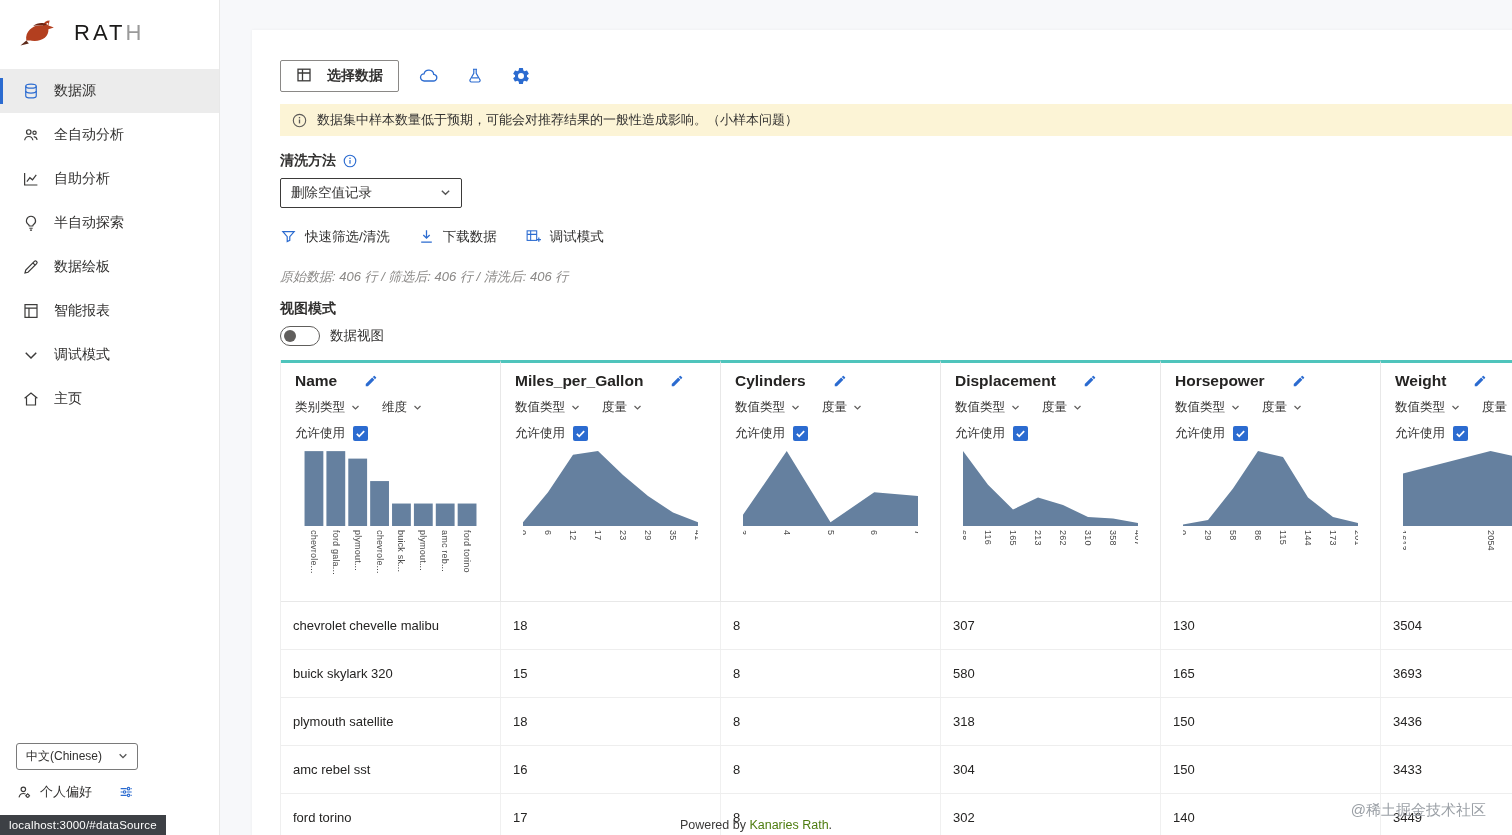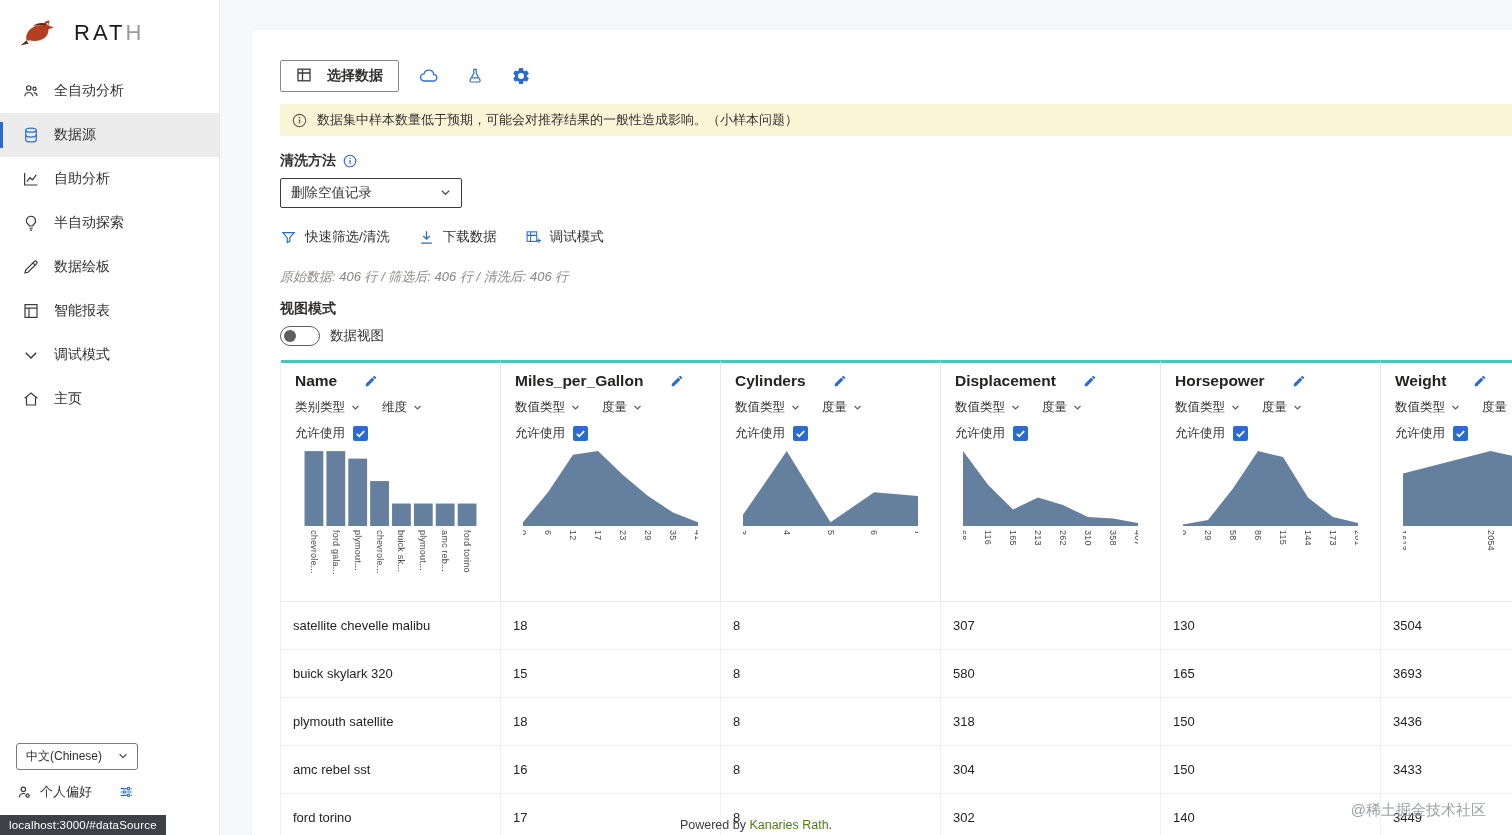--- a/index.html
+++ b/index.html
@@ -61,21 +61,21 @@
 
   .section-label{font-size:14px;font-weight:700;display:flex;align-items:center;gap:7px;margin:4px 0 8px;}
   .section-label .i-icon{width:14px;height:14px;color:var(--primary);display:flex;cursor:pointer;}
   .section-label svg{width:14px;height:14px;}
 
   .select{width:182px;height:30px;border:1px solid #3b3a39;border-radius:2px;display:flex;align-items:center;
     justify-content:space-between;padding:0 10px;font-size:13.5px;margin-bottom:20px;cursor:pointer;background:#fff;}
   .select svg{width:11px;height:11px;color:#555;}
 
   .actions{display:flex;gap:28px;margin-bottom:22px;font-size:13.5px;}
-  .action{display:flex;align-items:center;gap:8px;cursor:pointer;}
+  .action{display:flex;align-items:flex-start;gap:8px;cursor:pointer;}
   .action .a-icon{width:17px;height:17px;color:var(--primary);display:flex;}
   .action svg{width:17px;height:17px;}
 
   .stats{font-style:italic;color:var(--muted);font-size:13px;margin-bottom:14px;}
   .view-label{font-weight:700;font-size:14px;margin-bottom:8px;}
   .toggle-row{display:flex;align-items:center;gap:10px;margin-bottom:14px;font-size:13.5px;}
   .toggle{width:40px;height:20px;border:1px solid #605e5c;border-radius:10px;position:relative;cursor:pointer;background:#fff;}
   .knob{width:12px;height:12px;border-radius:50%;background:#605e5c;position:absolute;left:3px;top:3px;}
 
   
@@ -121,40 +121,40 @@
         <svg viewBox="0 0 48 48">
           <path d="M10 33 C8 21 20 13 30 15 C31 11 34 9 38 9 L36.5 15 L43 17.5 L36.5 19.5 C37 28 30 33.5 20 33.5 C15 33.5 11 33.2 10 33 Z" fill="#b33f1f"></path>
           <path d="M18 16 C23 11 31 11 35 14 L30 15 C25 14.5 21 15 18 16 Z" fill="#6d2412"></path>
           <path d="M10 33 L3 39 L13 36.5 Z" fill="#5d2a1a"></path>
           <circle cx="35.3" cy="13" r="1.1" fill="#fff"></circle>
         </svg>
       </span>
       <span class="brand-text"><span>RAT</span><span class="brand-tail">H</span></span>
     </div>
     <nav>
+        <div class="nav-item active">
+          <span class="nav-icon">
+            <svg viewBox="0 0 24 24" fill="none" stroke="currentColor" stroke-width="1.6">
+              <ellipse cx="12" cy="5.5" rx="7" ry="2.7"></ellipse>
+              <path d="M5 5.5v13c0 1.5 3.1 2.7 7 2.7s7-1.2 7-2.7v-13"></path>
+              <path d="M5 12c0 1.5 3.1 2.7 7 2.7s7-1.2 7-2.7"></path>
+            </svg>
+          </span>
+          <span class="nav-label">数据源</span>
+        </div>
         <div class="nav-item">
           <span class="nav-icon">
             <svg viewBox="0 0 24 24" fill="none" stroke="currentColor" stroke-width="1.6">
               <circle cx="9" cy="8" r="3"></circle>
               <path d="M3.5 19c.6-3 2.8-5 5.5-5s4.9 2 5.5 5"></path>
               <circle cx="16.7" cy="9" r="2.2"></circle>
               <path d="M15.7 14.2c2.3.3 4 2 4.5 4.2"></path>
             </svg>
           </span>
           <span class="nav-label">全自动分析</span>
-        </div>
-        <div class="nav-item active">
-          <span class="nav-icon">
-            <svg viewBox="0 0 24 24" fill="none" stroke="currentColor" stroke-width="1.6">
-              <ellipse cx="12" cy="5.5" rx="7" ry="2.7"></ellipse>
-              <path d="M5 5.5v13c0 1.5 3.1 2.7 7 2.7s7-1.2 7-2.7v-13"></path>
-              <path d="M5 12c0 1.5 3.1 2.7 7 2.7s7-1.2 7-2.7"></path>
-            </svg>
-          </span>
-          <span class="nav-label">数据源</span>
         </div>
         <div class="nav-item">
           <span class="nav-icon">
             <svg viewBox="0 0 24 24" fill="none" stroke="currentColor" stroke-width="1.6">
               <path d="M3.5 4v16h17"></path>
               <path d="M6.5 15.5l4-5.2 3.5 2.8 5-6.6"></path>
             </svg>
           </span>
           <span class="nav-label">自助分析</span>
         </div>
@@ -607,21 +607,21 @@
                 </svg>
               </div>
               <div class="f-labels">
                 <span class="xlabel" style="left:0.00%">1613</span>
                 <span class="xlabel" style="left:50.00%">2054</span>
               </div>
             </div>
           </div>
         <div class="rows">
             <div class="data-row">
-              <div class="cell">satellite chevelle malibu</div>
+              <div class="cell">chevrolet chevelle malibu</div>
               <div class="cell">18</div>
               <div class="cell">8</div>
               <div class="cell">307</div>
               <div class="cell">130</div>
               <div class="cell">3504</div>
             </div>
             <div class="data-row">
               <div class="cell">buick skylark 320</div>
               <div class="cell">15</div>
               <div class="cell">8</div>

